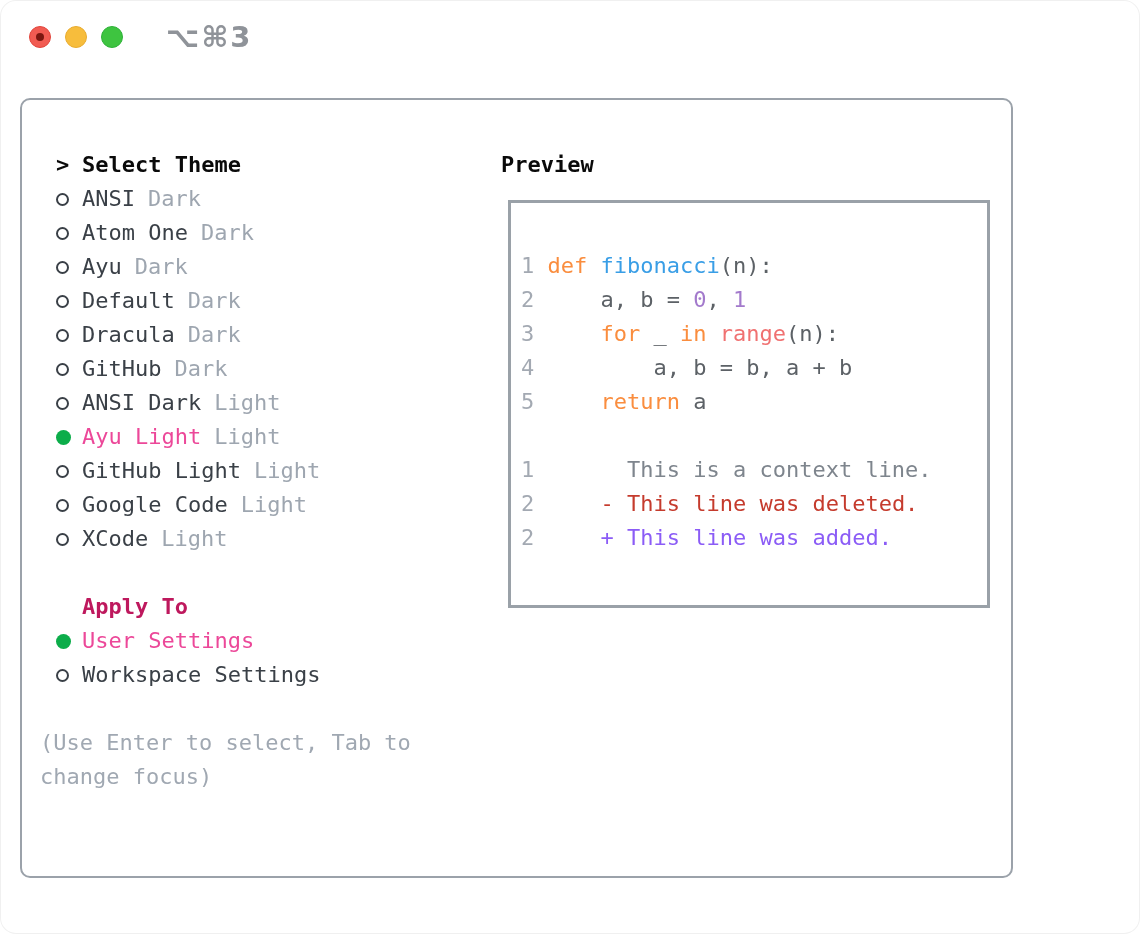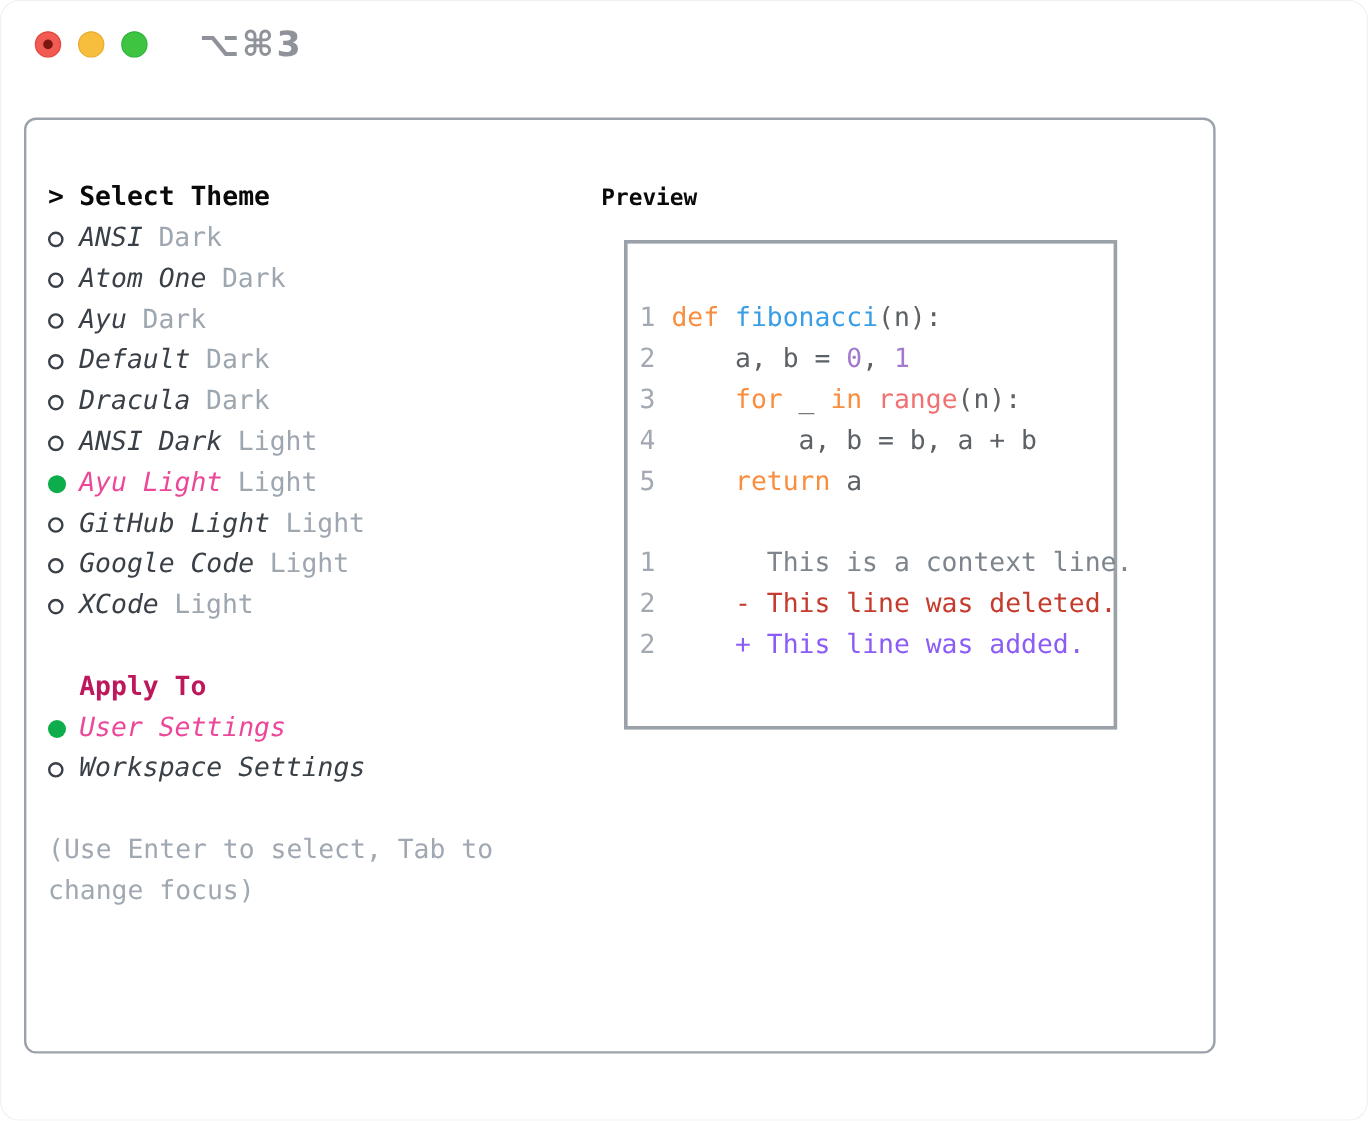--- a/index.html
+++ b/index.html
@@ -26,37 +26,37 @@
   }
 
   
   .panel {
     position:absolute; left:20px; top:98px; width:993px; height:780px;
     border:2px solid #9BA2AA; border-radius:10px; background:#fff;
   }
 
   
   .left-pane { position:absolute; left:18px; top:48px; font-size:22px; line-height:34px; color:#3A4047; }
-  .row { height:34px; white-space:pre; }
+  .row { height:34px; white-space:pre;margin-left:16px; }
   .mk { display:inline-flex; width:26px; height:34px; align-items:center; vertical-align:top; }
   .arrow { font-weight:bold; color:#0A0A0A; display:inline-block; width:26px; }
   .circ { width:13px; height:13px; border-radius:50%; border:2px solid #3A4047; display:inline-block; }
   .circ.fill { width:15px; height:15px; border:0; background:#0CAD4A; }
   .hdr  { font-weight:bold; color:#0A0A0A; }
   .hdr2 { font-weight:700; color:#be185d; }
-  .nm { color:#3A4047;font-style:italic; }
+  .nm { color:#3A4047; }
   .row.selected .nm { color:#ec4899; }
   .vr { color:#9EA6B0; margin-left:13px;text-align:center; }
   .spacer { height:34px; }
   .hint-line { height:34px; color:#A0A8B2; white-space:pre; }
 
   
-  .preview-label { position:absolute; left:479px; top:48px; height:34px; line-height:34px; font-size:19px; font-weight:bold; color:#0A0A0A; }
+  .preview-label { position:absolute; left:479px; top:48px; height:34px; line-height:34px; font-size:22px; font-weight:bold; color:#0A0A0A; }
   .preview-box {
-    position:absolute; left:498px; top:100px; width:411px; height:408px;
+    position:absolute; left:486px; top:100px; width:482px; height:408px;
     border:3px solid #9AA1A8; background:#fff;
   }
   .code { padding:12px 0 0 10px; font-size:22px; line-height:34px; }
   .cline { height:34px; white-space:pre; }
   .ln   { color:#A3A9B2; }
   .fg   { color:#5C6166; }
   .kw   { color:#FA8D3E; }
   .fn   { color:#399EE6; }
   .num  { color:#A37ACC; }
   .call { color:#F07171; }
@@ -82,20 +82,21 @@
 
     <div class="left-pane">
       <div class="row"><span class="arrow">&gt;</span><span class="hdr">Select Theme</span></div>
 
       <div id="theme-items">
           <div class="row item"><span class="mk"><span class="circ"></span></span><span class="nm">ANSI</span><span class="vr">Dark</span></div>
           <div class="row item"><span class="mk"><span class="circ"></span></span><span class="nm">Atom One</span><span class="vr">Dark</span></div>
           <div class="row item"><span class="mk"><span class="circ"></span></span><span class="nm">Ayu</span><span class="vr">Dark</span></div>
           <div class="row item"><span class="mk"><span class="circ"></span></span><span class="nm">Default</span><span class="vr">Dark</span></div>
           <div class="row item"><span class="mk"><span class="circ"></span></span><span class="nm">Dracula</span><span class="vr">Dark</span></div>
+          <div class="row item"><span class="mk"><span class="circ"></span></span><span class="nm">GitHub</span><span class="vr">Dark</span></div>
           <div class="row item"><span class="mk"><span class="circ"></span></span><span class="nm">ANSI Dark</span><span class="vr">Light</span></div>
           <div class="row item selected"><span class="mk"><span class="circ fill"></span></span><span class="nm">Ayu Light</span><span class="vr">Light</span></div>
           <div class="row item"><span class="mk"><span class="circ"></span></span><span class="nm">GitHub Light</span><span class="vr">Light</span></div>
           <div class="row item"><span class="mk"><span class="circ"></span></span><span class="nm">Google Code</span><span class="vr">Light</span></div>
           <div class="row item"><span class="mk"><span class="circ"></span></span><span class="nm">XCode</span><span class="vr">Light</span></div>
         </div>
 
       <div class="spacer"></div>
 
       <div class="row"><span class="mk"></span><span class="hdr2">Apply To</span></div>

